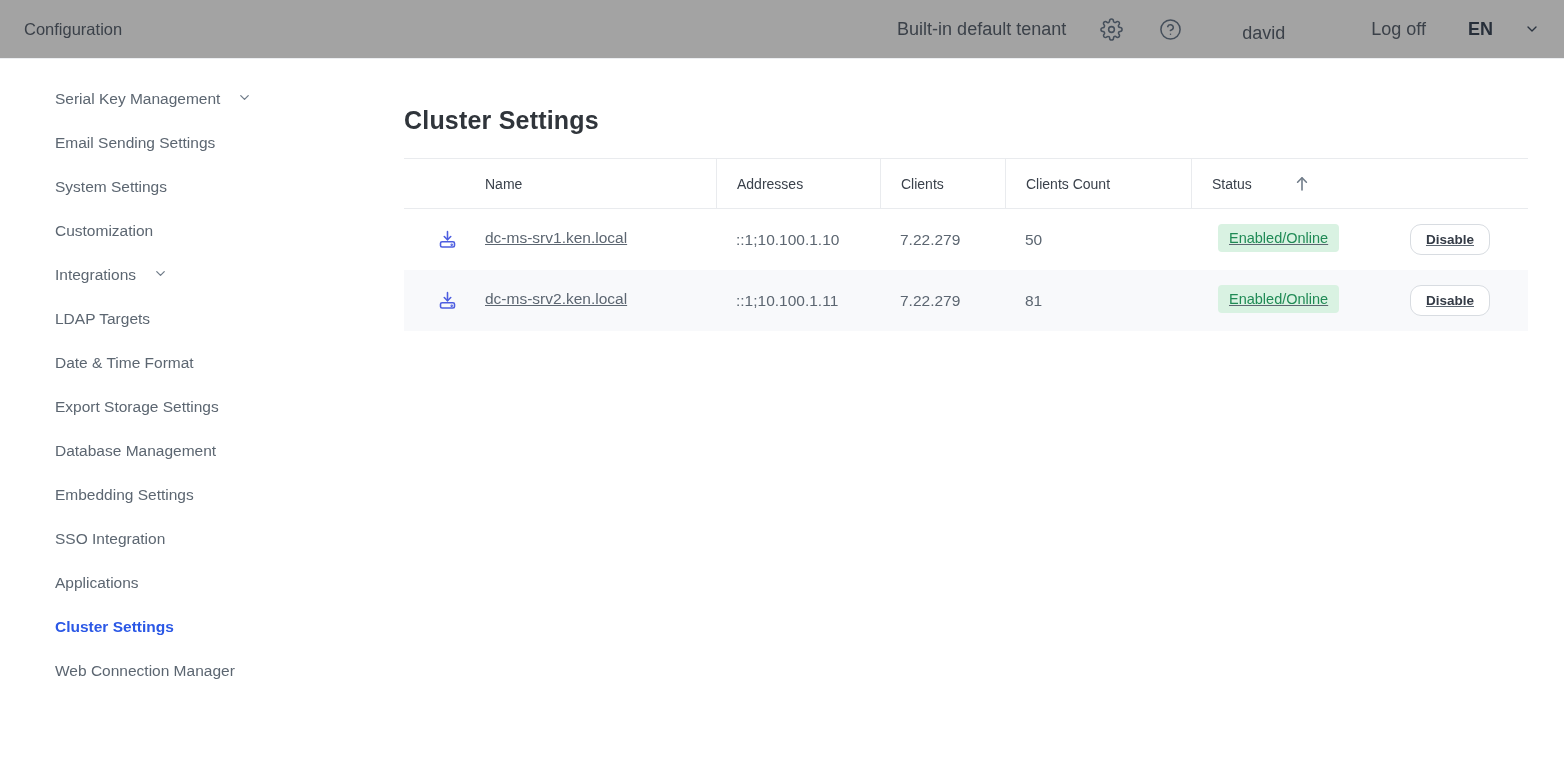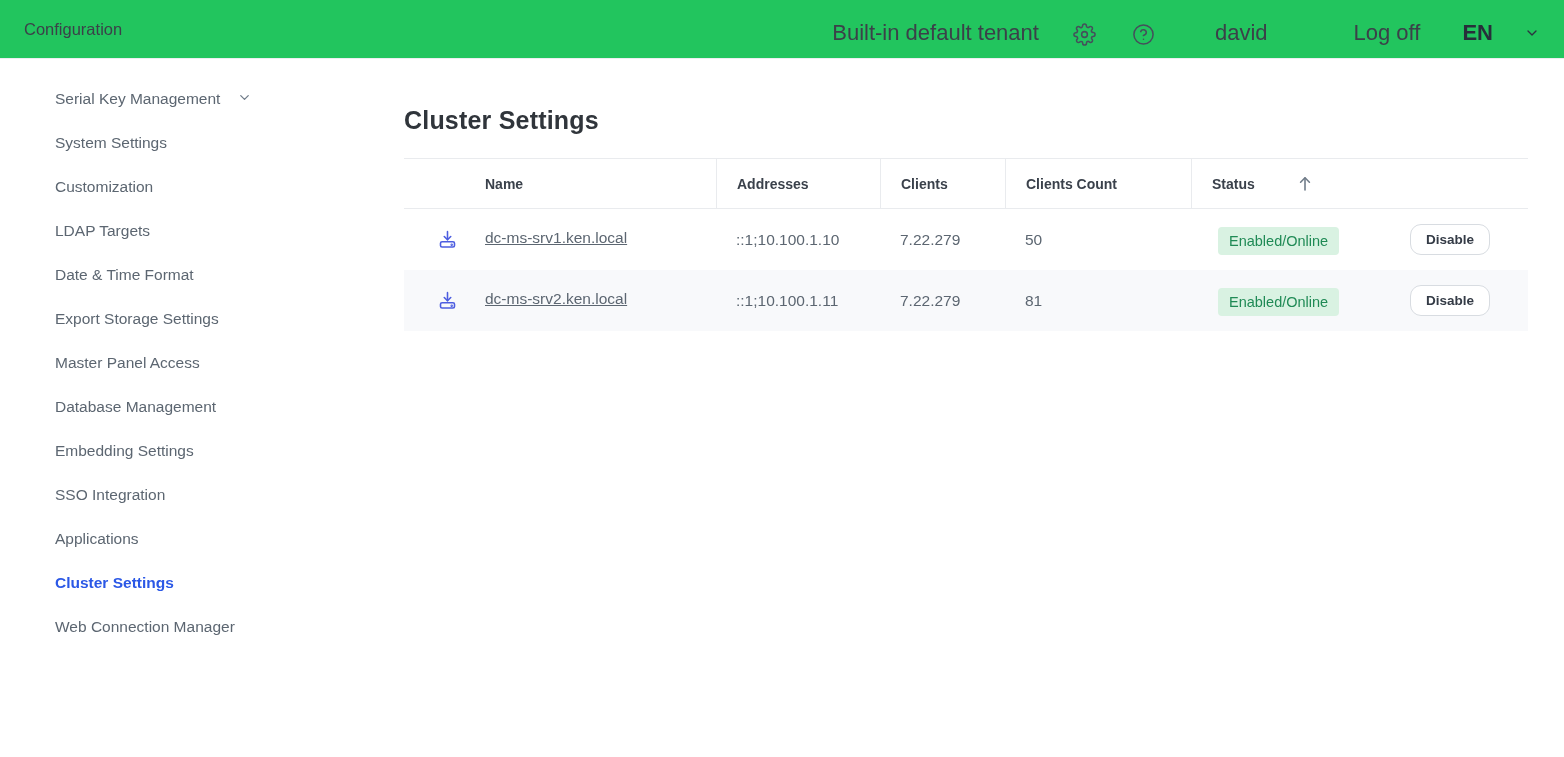--- a/index.html
+++ b/index.html
@@ -1,23 +1,23 @@
 <!DOCTYPE html>
 <html><head>
 <meta charset="utf-8">
 <style>
   * { margin:0; padding:0; box-sizing:border-box; }
   html,body { width:1564px; height:757px; background:#ffffff; overflow:hidden;
     font-family:"Liberation Sans", sans-serif; color:#3b424b; }
 
   
-  .topbar { height:59px; background:#22c55e; border-bottom:1px solid #eceef1;
+  .topbar { height:59px; background:#a3a3a3; border-bottom:1px solid #eceef1;
     display:flex; align-items:center; justify-content:space-between; padding:0 24px; }
   .topbar-title { font-size:16.5px; color:#3b4149; }
-  .topbar-right { display:flex; align-items:flex-end; font-size:22px; color:#3b4149; }
+  .topbar-right { display:flex; align-items:center; font-size:18px; color:#3b4149; }
   .tenant { white-space:nowrap; }
   .icon-btn { display:inline-flex; align-items:center; justify-content:center; cursor:pointer; }
   .gear { margin-left:34px; }
   .help { margin-left:36px; }
   .user-name { margin-left:60px;margin-top:8px; }
   .log-off { margin-left:86px; cursor:pointer; }
   .lang { margin-left:42px; font-weight:bold; color:#272f3a; display:inline-flex;
     align-items:center; cursor:pointer;gap:24px; }
   .lang svg { margin-left:7px; }
 
@@ -32,39 +32,39 @@
   .nav-item.active { color:#2b58e6; font-weight:bold; }
 
   
   .main { flex:1; padding-right:36px; }
   .page-title { font-size:25px; font-weight:bold; color:#30353b; margin-top:47px;
     letter-spacing:.2px; }
 
   .table { margin-top:23px; width:1124px; }
   .thead { display:flex; height:51px; border-top:1px solid #e9ebee;
     border-bottom:1px solid #e9ebee; }
-  .th { display:flex; align-items:center; font-size:14px; font-weight:bold;
+  .th { display:flex; align-items:center; font-size:14px; font-weight:normal;
     color:#3a414b; padding-left:20px; border-left:1px solid #e9ebee; }
   .th.c-name { border-left:none; padding-left:81px; }
   .th .sort { margin-left:11px; display:inline-flex; }
 
   .c-name { width:312px; flex:0 0 312px; }
   .c-addr { width:164px; flex:0 0 164px; }
   .c-ver  { width:125px; flex:0 0 125px; }
   .c-cnt  { width:186px; flex:0 0 186px; }
   .c-stat { flex:1;gap:32px; }
 
   .row { display:flex; height:61px; align-items:center; font-size:15.5px; color:#5c6671; }
   .row.striped { background:#f8f9fb; }
   .cell { padding-left:20px; white-space:nowrap; overflow:hidden; }
   .cell.c-name { display:flex; padding-left:33px;text-decoration:underline; }
   .cell.c-name .dl { display:inline-flex; width:21px; justify-content:center; }
   .cell.c-name .nm { margin-left:27px; }
-  .cell.c-stat { display:flex; align-items:flex-end; justify-content:space-between;
-    padding-left:27px; padding-right:38px; }
+  .cell.c-stat { display:flex; align-items:flex-start; justify-content:space-between;
+    padding-left:27px; padding-right:38px;text-decoration:underline; }
 
   .badge { background:#d9f2e2; color:#1f8a55; border-radius:4px; padding:5px 11px;
     font-size:14.5px; line-height:18px; }
   .btn-outline { background:#fff; border:1px solid #d8dce1; border-radius:11px;
     padding:7px 15px; font-family:inherit; font-weight:bold; font-size:13.5px;
     color:#343b46; cursor:pointer; }
 </style>
 </head>
 <body>
 
@@ -109,36 +109,44 @@
   <nav class="sidebar">
     <div class="nav-item">
       <span>Serial Key Management</span>
       <span class="chev">
           <svg width="15" height="15" viewBox="0 0 24 24" fill="none" stroke="#707c89" stroke-width="2" stroke-linecap="round" stroke-linejoin="round">
             <path d="M6 9l6 6 6-6"></path>
           </svg>
         </span>
     </div>
     <div class="nav-item">
+      <span>Email Sending Settings</span>
+    </div>
+    <div class="nav-item">
       <span>System Settings</span>
     </div>
     <div class="nav-item">
       <span>Customization</span>
     </div>
     <div class="nav-item">
+      <span>Integrations</span>
+      <span class="chev">
+          <svg width="15" height="15" viewBox="0 0 24 24" fill="none" stroke="#707c89" stroke-width="2" stroke-linecap="round" stroke-linejoin="round">
+            <path d="M6 9l6 6 6-6"></path>
+          </svg>
+        </span>
+    </div>
+    <div class="nav-item">
       <span>LDAP Targets</span>
     </div>
     <div class="nav-item">
       <span>Date &amp; Time Format</span>
     </div>
     <div class="nav-item">
       <span>Export Storage Settings</span>
-    </div>
-    <div class="nav-item">
-      <span>Master Panel Access</span>
     </div>
     <div class="nav-item">
       <span>Database Management</span>
     </div>
     <div class="nav-item">
       <span>Embedding Settings</span>
     </div>
     <div class="nav-item">
       <span>SSO Integration</span>
     </div>

